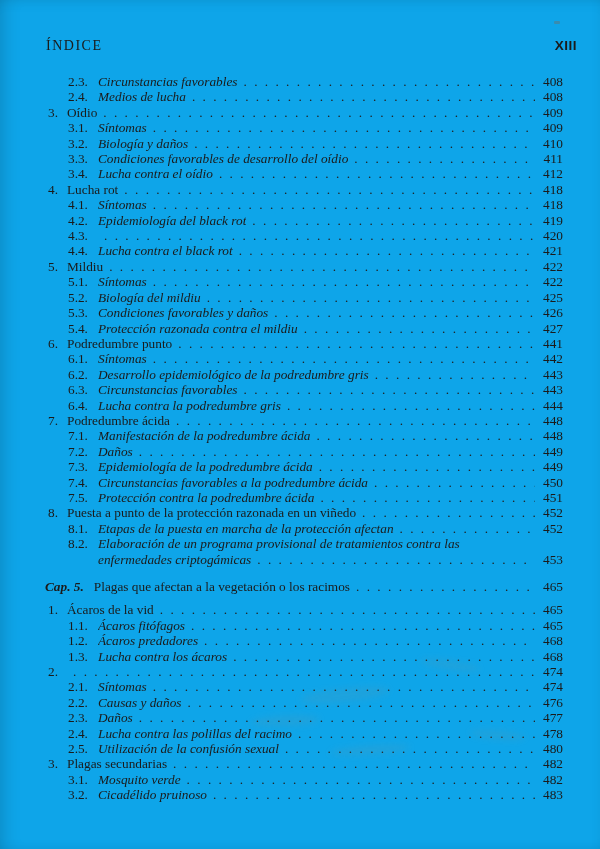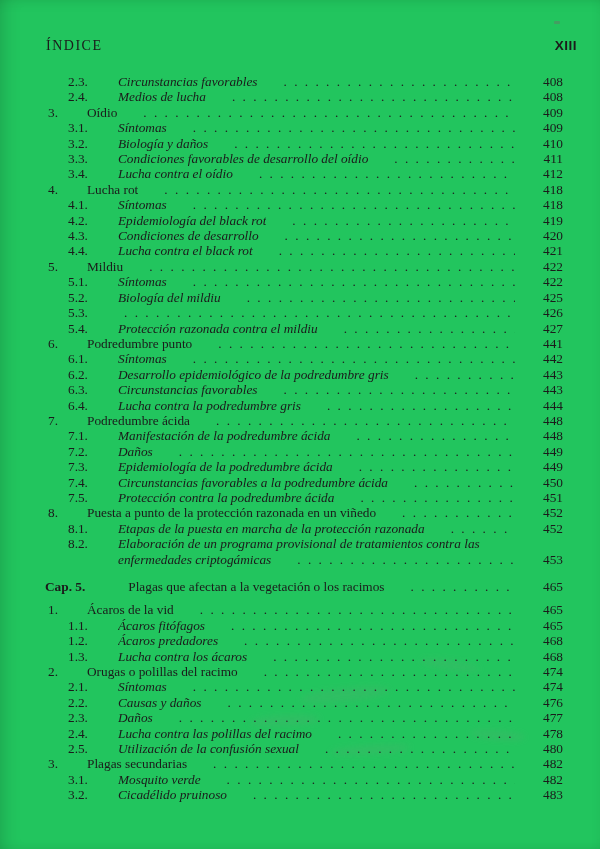--- a/index.html
+++ b/index.html
@@ -5,21 +5,21 @@
   html, body {
     margin: 0;
     padding: 0;
     background: #e9e9e7;
   }
   .sheet {
     position: relative;
     width: 600px;
     height: 849px;
     margin: 0;
-    background: #22c55e;
+    background: #0ea5e9;
     overflow: hidden;
     font-family: "Liberation Serif", serif;
     color: #1b1b1b;
     box-shadow: inset 14px 0 20px -14px rgba(0,0,0,0.22),
                 inset -8px 0 14px -12px rgba(0,0,0,0.10),
                 inset 0 12px 16px -14px rgba(0,0,0,0.12),
                 inset 0 -10px 14px -12px rgba(0,0,0,0.08);
   }
   
   .header {
@@ -43,21 +43,20 @@
   .toc {
     margin-top: 20px;
     padding-right: 37px;
   }
   .row {
     display: flex;
     align-items: baseline;
     font-size: 13.3px;
     line-height: 15.4px;
     white-space: nowrap;
-    gap: 20px;
   }
   .num   { flex: none; }
   .label { flex: 0 1 auto; overflow: hidden; }
   .dots  {
     flex: 1 1 0;
     overflow: hidden;
     white-space: nowrap;
     letter-spacing: 5px;
     padding-left: 6px;
     color: #222;
@@ -77,22 +76,23 @@
   
   .l2 .num { margin-left: 68px; width: 30px; }
   .l2 .label { font-style: italic; }
   
   .chapter {
     margin-top: 12px;
     margin-bottom: 8px;
   }
   .chapter .num {
     margin-left: 45px;
-    margin-right: 23px;
+    margin-right: 10px;
     font-weight: 700;
+    font-style: italic;
   }
   .chapter .label { font-weight: 400; }
   
   .no-dots .dots::after { content: ""; }
   
   .artifact {
     position: absolute;
     pointer-events: none;
     background: rgba(140,140,135,0.12);
     border-radius: 50%;
@@ -176,21 +176,20 @@
       <span class="page">418</span>
     </div>
       <div class="row l2">
       <span class="num">4.2.</span>
       <span class="label">Epidemiología del black rot</span>
       <span class="dots"></span>
       <span class="page">419</span>
     </div>
       <div class="row l2">
       <span class="num">4.3.</span>
-      <span class="label">Condiciones de desarrollo</span>
       <span class="dots"></span>
       <span class="page">420</span>
     </div>
       <div class="row l2">
       <span class="num">4.4.</span>
       <span class="label">Lucha contra el black rot</span>
       <span class="dots"></span>
       <span class="page">421</span>
     </div>
       <div class="row l1">
@@ -206,20 +205,21 @@
       <span class="page">422</span>
     </div>
       <div class="row l2">
       <span class="num">5.2.</span>
       <span class="label">Biología del mildiu</span>
       <span class="dots"></span>
       <span class="page">425</span>
     </div>
       <div class="row l2">
       <span class="num">5.3.</span>
+      <span class="label">Condiciones favorables y daños</span>
       <span class="dots"></span>
       <span class="page">426</span>
     </div>
       <div class="row l2">
       <span class="num">5.4.</span>
       <span class="label">Protección razonada contra el mildiu</span>
       <span class="dots"></span>
       <span class="page">427</span>
     </div>
       <div class="row l1">
@@ -289,21 +289,21 @@
       <span class="page">451</span>
     </div>
       <div class="row l1">
       <span class="num">8.</span>
       <span class="label">Puesta a punto de la protección razonada en un viñedo</span>
       <span class="dots"></span>
       <span class="page">452</span>
     </div>
       <div class="row l2">
       <span class="num">8.1.</span>
-      <span class="label">Etapas de la puesta en marcha de la protección razonada</span>
+      <span class="label">Etapas de la puesta en marcha de la protección afectan</span>
       <span class="dots"></span>
       <span class="page">452</span>
     </div>
       <div class="row l2 no-dots">
       <span class="num">8.2.</span>
       <span class="label">Elaboración de un programa provisional de tratamientos contra las</span>
       <span class="dots"></span>
       <span class="page"></span>
     </div>
       <div class="row l2">
@@ -337,21 +337,20 @@
       <span class="page">468</span>
     </div>
       <div class="row l2">
       <span class="num">1.3.</span>
       <span class="label">Lucha contra los ácaros</span>
       <span class="dots"></span>
       <span class="page">468</span>
     </div>
       <div class="row l1">
       <span class="num">2.</span>
-      <span class="label">Orugas o polillas del racimo</span>
       <span class="dots"></span>
       <span class="page">474</span>
     </div>
       <div class="row l2">
       <span class="num">2.1.</span>
       <span class="label">Síntomas</span>
       <span class="dots"></span>
       <span class="page">474</span>
     </div>
       <div class="row l2">

